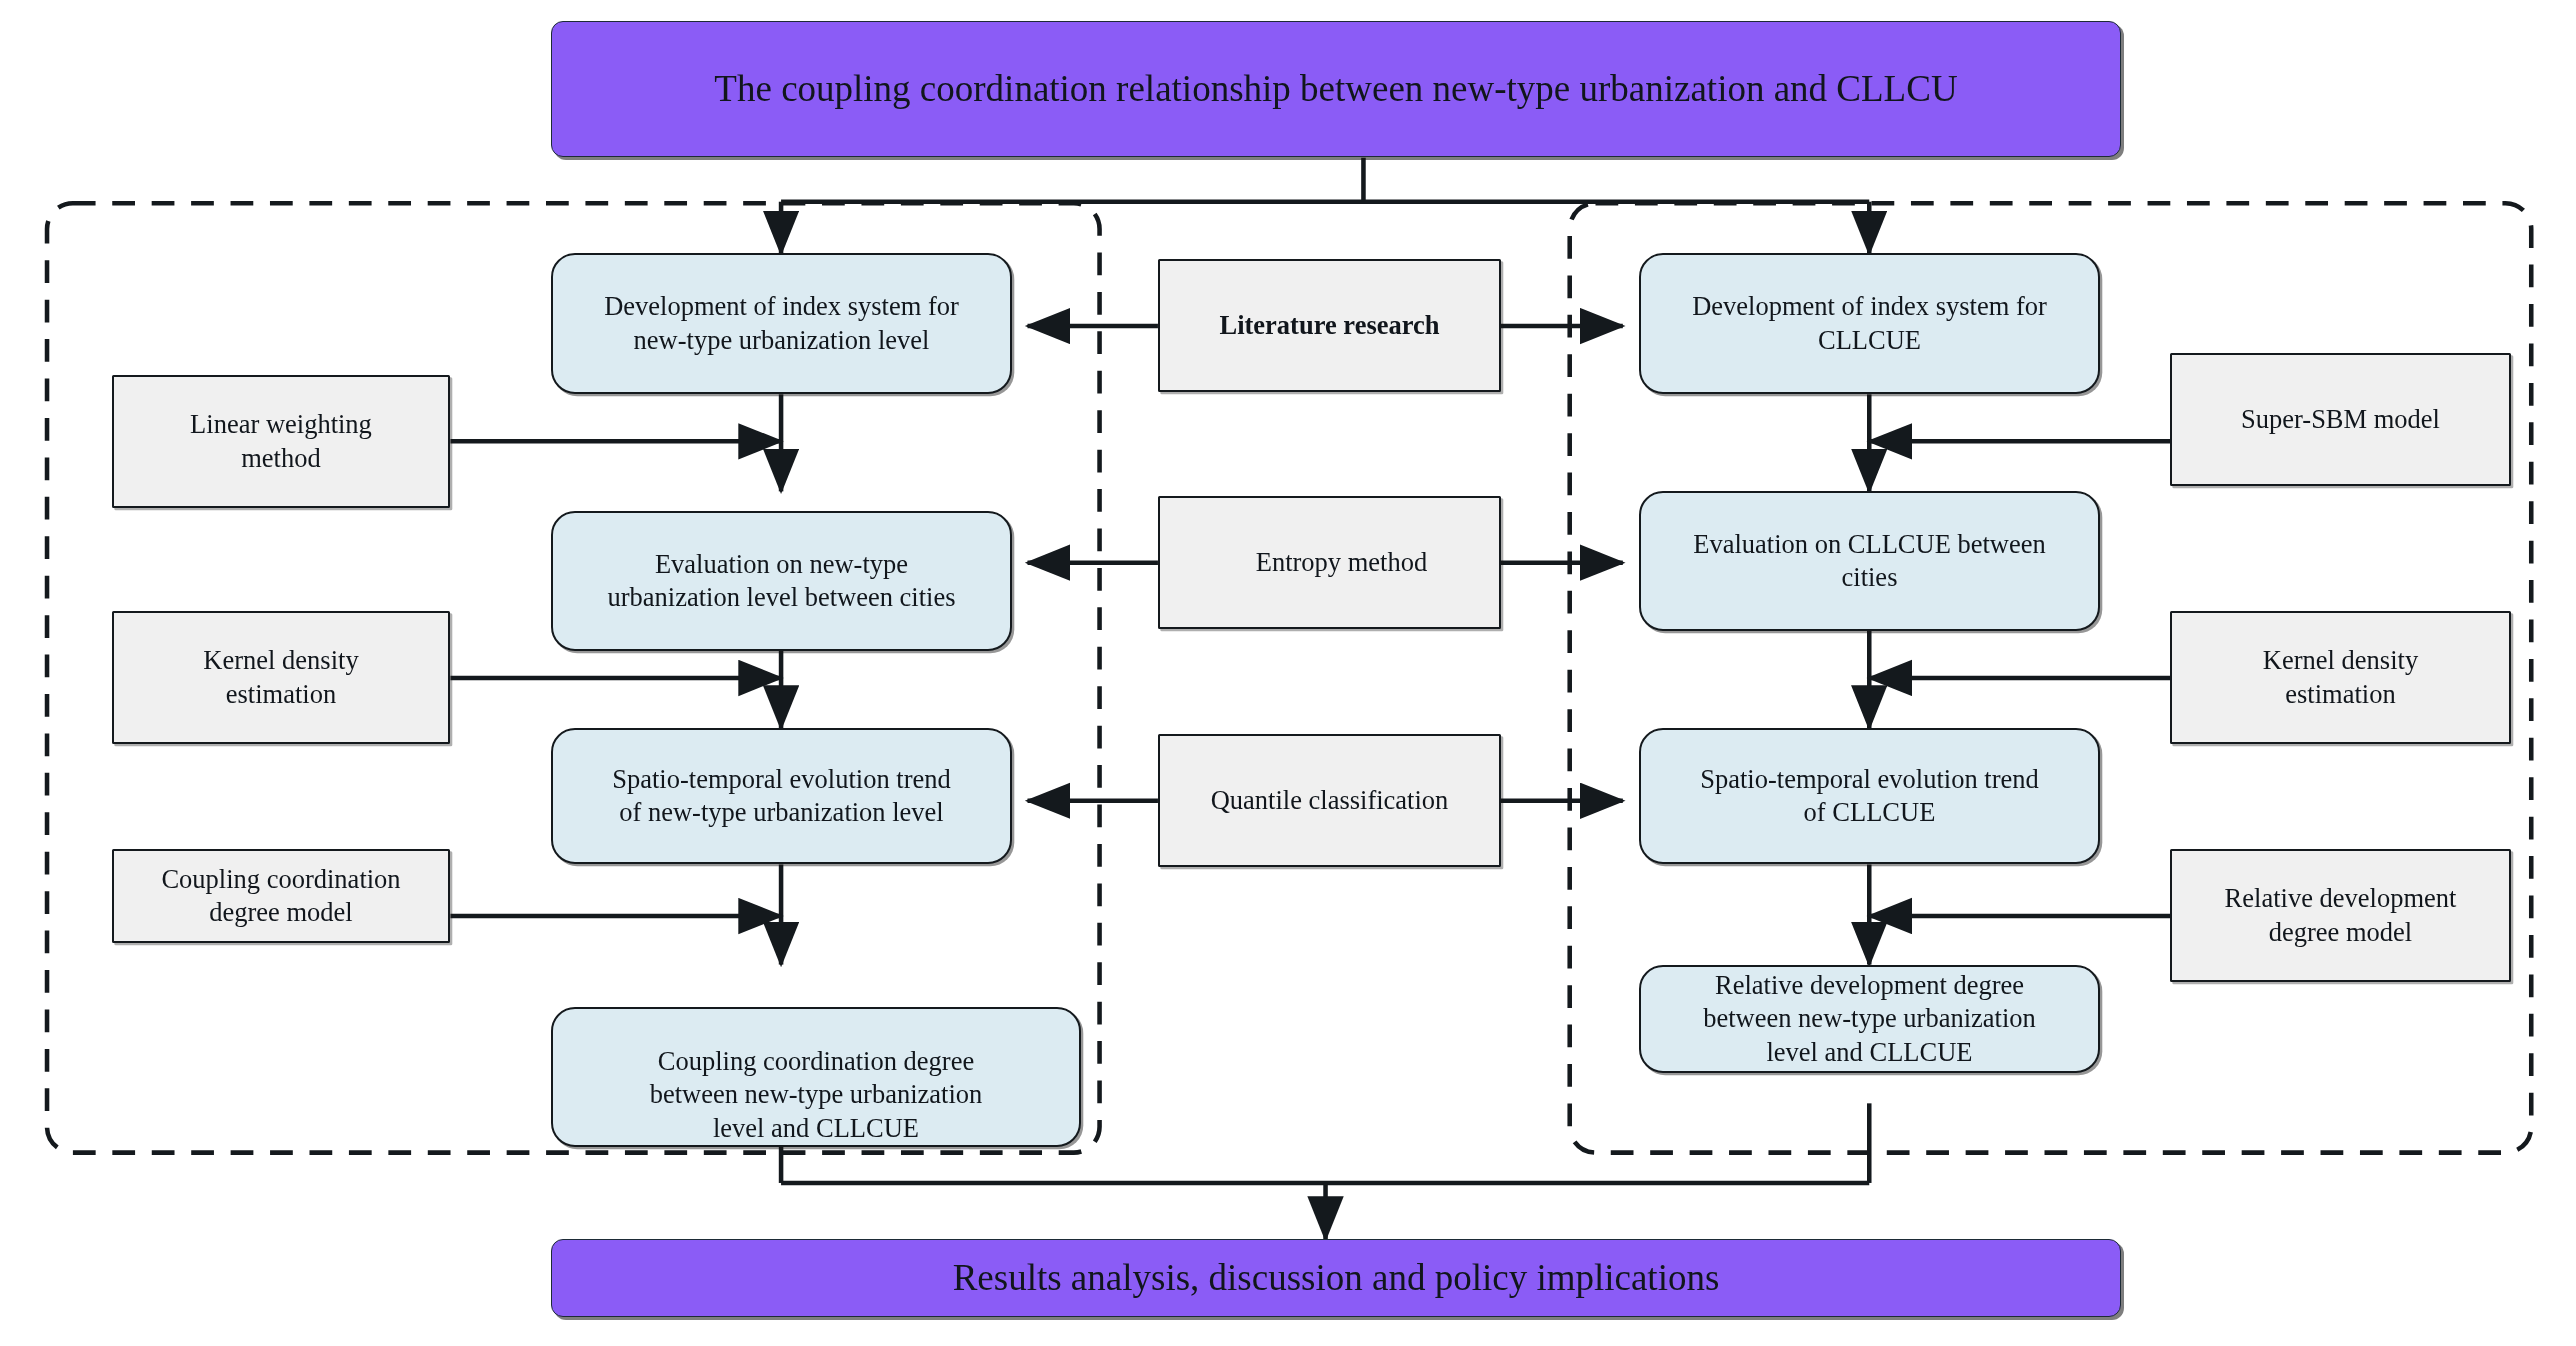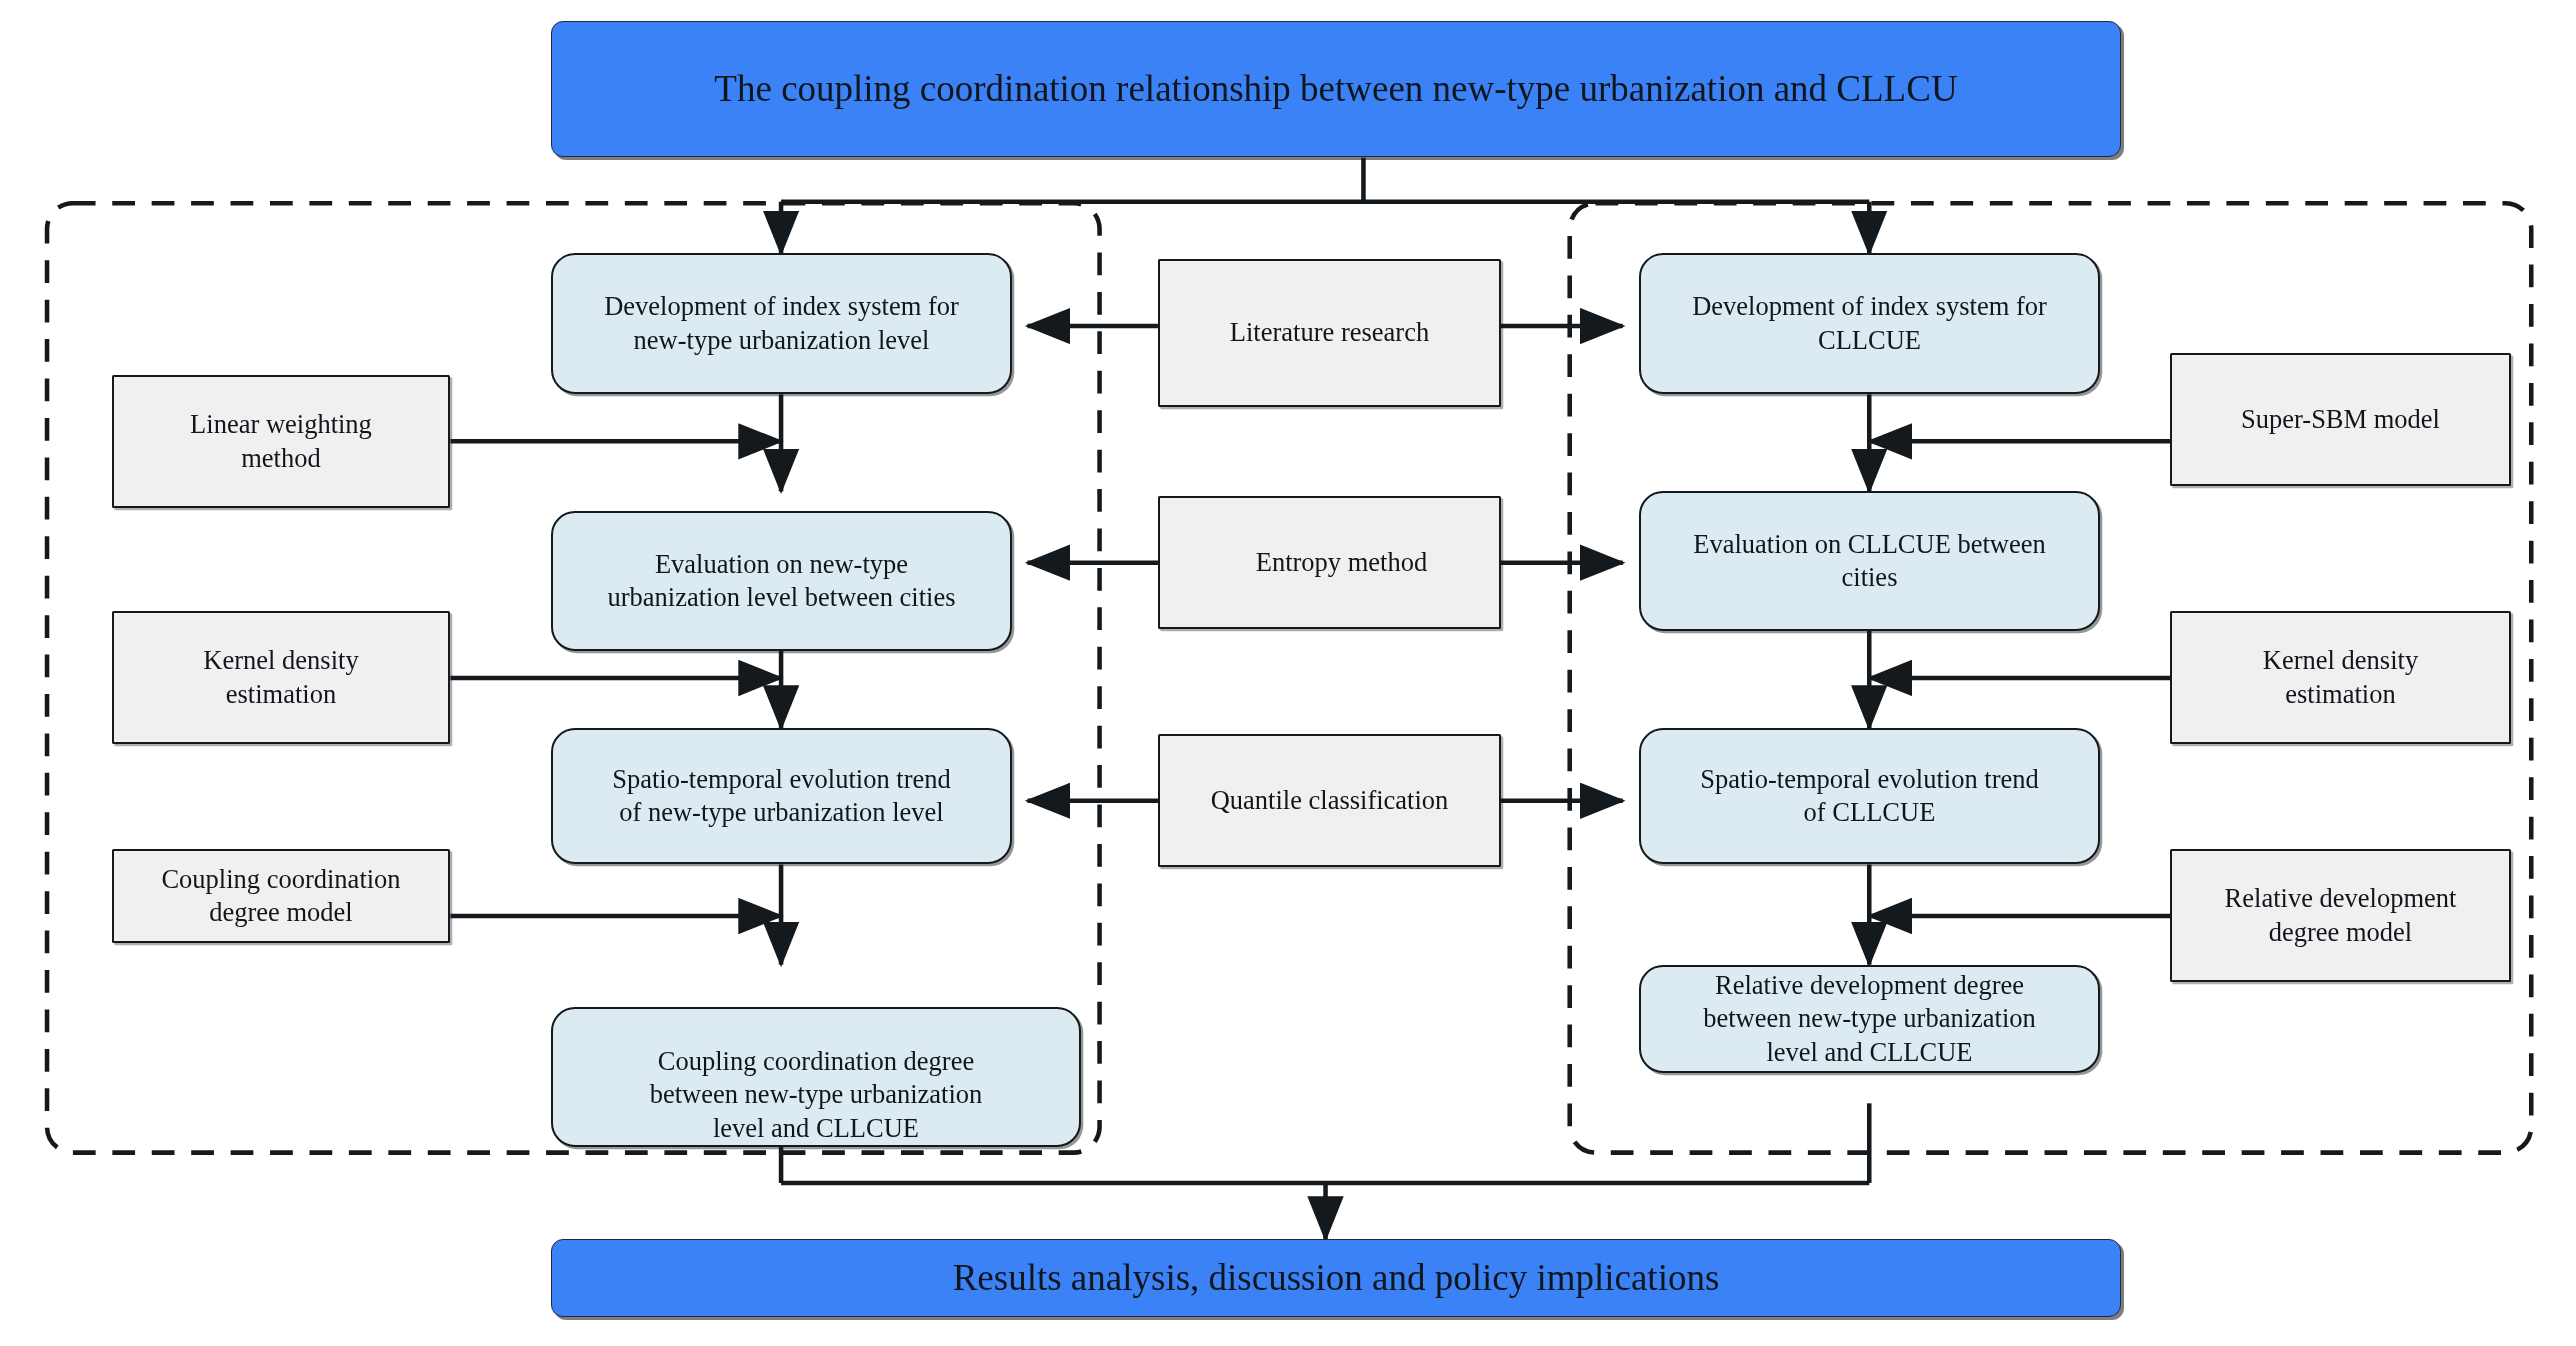--- a/index.html
+++ b/index.html
@@ -6,21 +6,21 @@
   body{width:2576px;height:1346px;overflow:hidden;
        font-family:"Liberation Serif","DejaVu Serif",serif;}
   #stage{position:relative;width:2576px;height:1346px;background:#fff;}
   svg.layer{position:absolute;left:0;top:0;width:2576px;height:1346px;}
 
   .node{position:absolute;box-sizing:border-box;display:flex;align-items:center;
         justify-content:center;text-align:center;color:#11161c;}
   .node span{display:block;line-height:1.26;padding:0 7.6px;white-space:pre-line;}
 
   
-  .banner{background:#3b82f6;border:1.5px solid #1d2b36;border-radius:12px;
+  .banner{background:#8b5cf6;border:1.5px solid #1d2b36;border-radius:12px;
           box-shadow:3px 3px 0 rgba(20,20,20,.55);font-size:37px;}
 
   
   .proc{background:#dcebf2;border:2.3px solid #14191d;border-radius:24px;
         box-shadow:2.3px 2.3px 0 rgba(25,25,25,.45);font-size:26.5px;}
 
   
   .meth{background:#f0f0f0;border:2.3px solid #14191d;border-radius:1.5px;
         box-shadow:2.3px 2.3px 0 rgba(25,25,25,.35);font-size:26.5px;}
 </style>
@@ -103,21 +103,21 @@
   </div>
   <div class="node meth" style="left:112px; top:611px; width:338px; height:133px;">
     <span>Kernel density
 estimation</span>
   </div>
   <div class="node meth" style="left:112px; top:849px; width:338px; height:94px;">
     <span>Coupling coordination
 degree model</span>
   </div>
 
-  <div class="node meth" style="left:1158px; top:259px; width:343px; height:148px;">
+  <div class="node meth" style="left:1158px; top:259px; width:343px; height:133px;font-weight:bold;">
     <span>Literature research</span>
   </div>
   <div class="node meth" style="left:1158px; top:496px; width:343px; height:133px;padding-left:24px;">
     <span>Entropy method</span>
   </div>
   <div class="node meth" style="left:1158px; top:734px; width:343px; height:133px;">
     <span>Quantile classification</span>
   </div>
 
   <div class="node proc" style="left:1639px; top:253px; width:461px; height:141px;">

